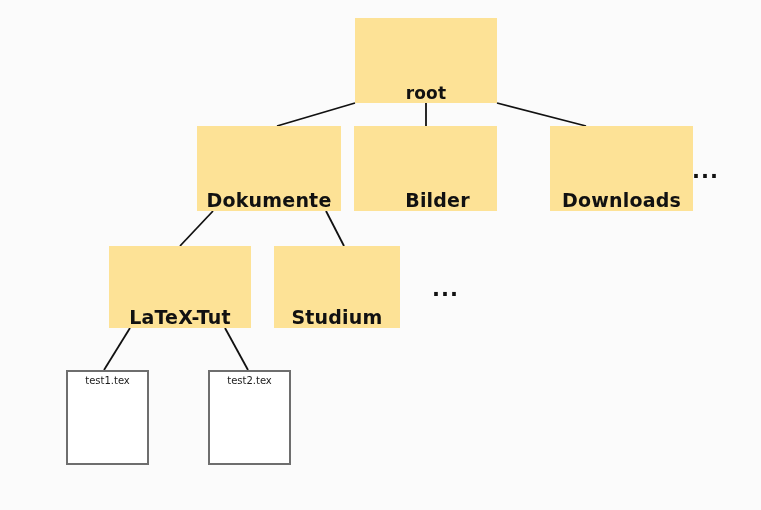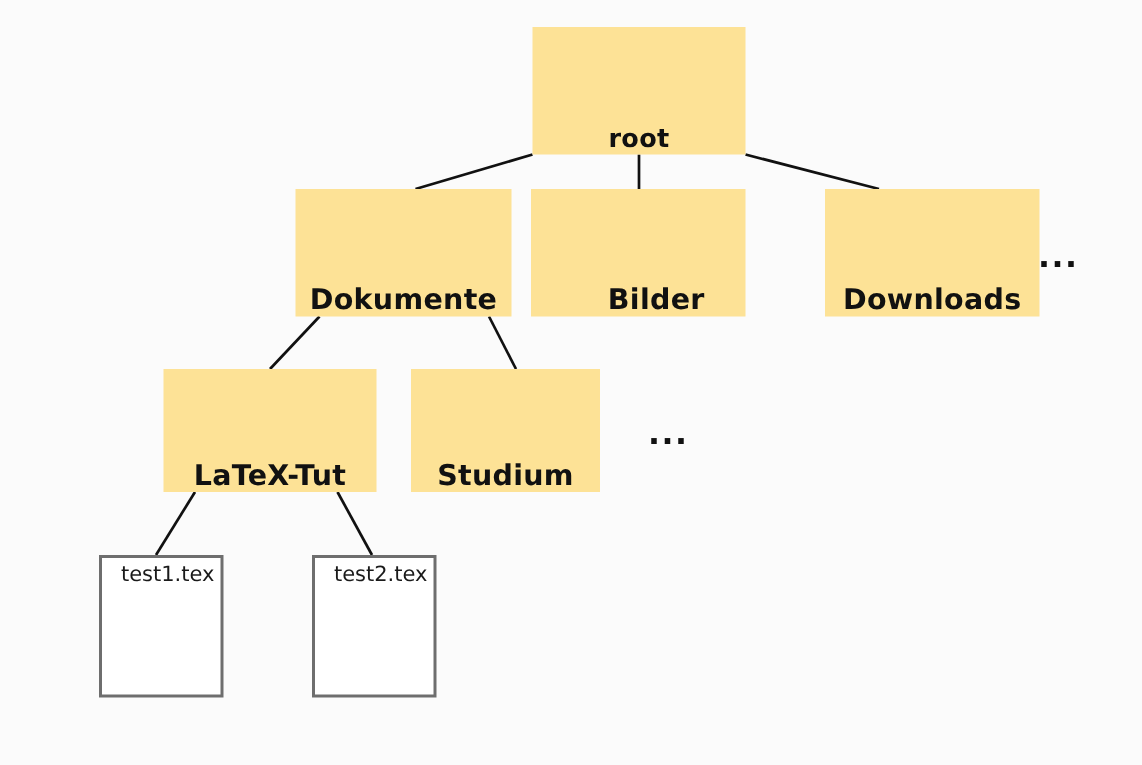--- a/index.html
+++ b/index.html
@@ -39,24 +39,24 @@
     font-size: 19px;
     letter-spacing: 0.2px;
   }
   .node.root-node {
     font-size: 17px;
   }
   .node.file {
     background: #ffffff;
     border: 2px solid #6e6e6e;
     align-items: flex-start;
-    justify-content: flex-end;
+    justify-content: center;
     font-weight: normal;
     color: #1a1a1a;
-    font-size: 14px;
+    font-size: 10px;
   }
   .node.file .node-label {
     padding: 3px 4px 0 4px;
     white-space: nowrap;
   }
   .ellipsis {
     position: absolute;
     font-weight: bold;
     font-size: 21px;
     color: #111111;

